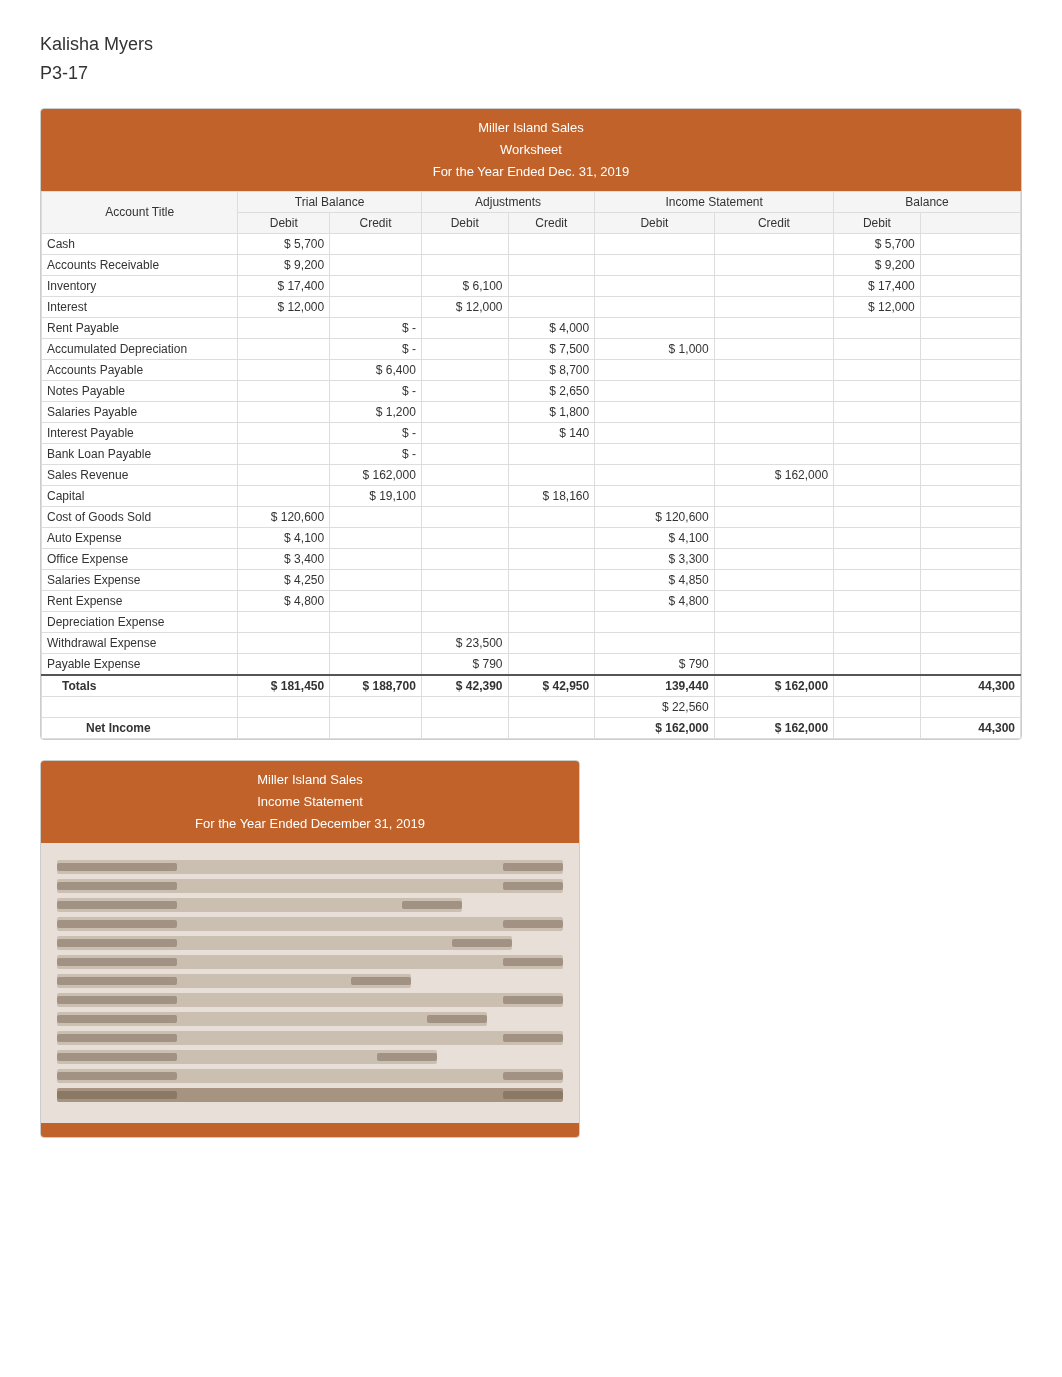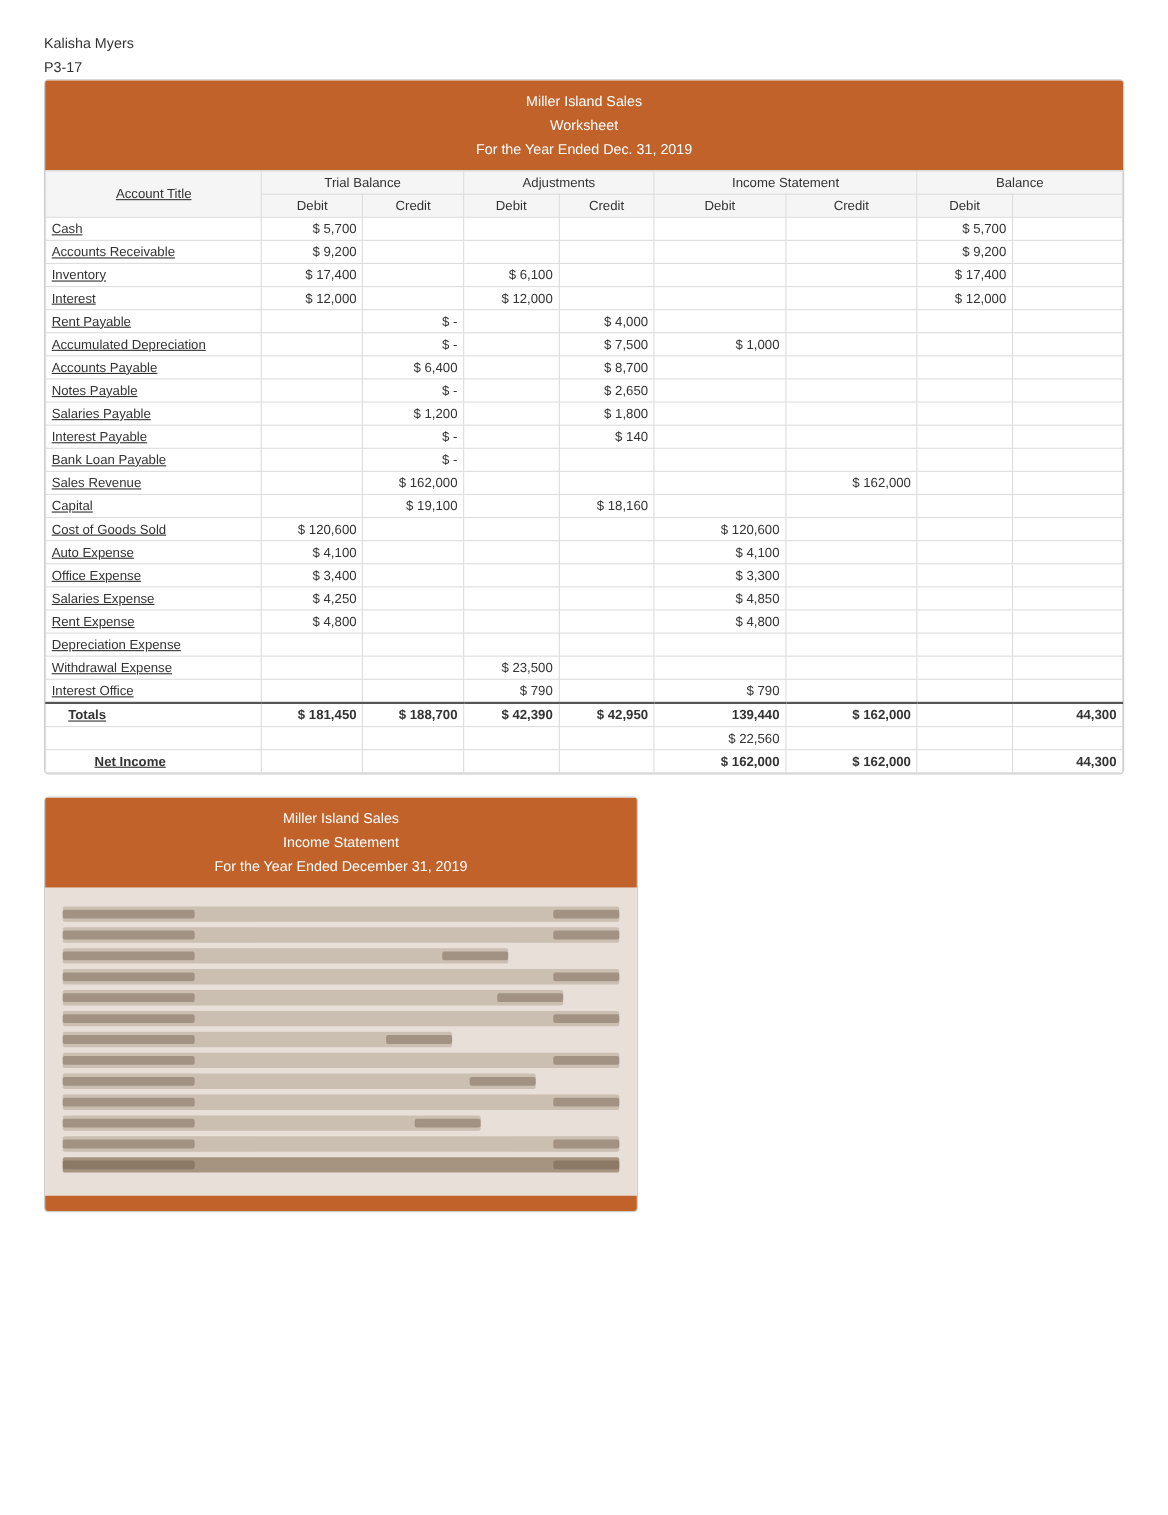--- a/index.html
+++ b/index.html
@@ -5,21 +5,22 @@
     * { box-sizing: border-box; margin: 0; padding: 0; }
     body {
       font-family: Arial, sans-serif;
       font-size: 13px;
       background: #fff;
       color: #333;
       padding: 30px 40px;
       width: 1062px;
     }
     .student-info {
-      font-size: 13px;
+      margin-bottom: 20px;
+      font-size: 18px;
       line-height: 1.6;
     }
     .worksheet-container {
       border: 1px solid #ccc;
       border-radius: 4px;
       overflow: hidden;
       margin-bottom: 20px;
     }
     .worksheet-header {
       background: #c0622a;
@@ -37,21 +38,21 @@
     table.worksheet th, table.worksheet td {
       border: 1px solid #ddd;
       padding: 3px 5px;
       white-space: nowrap;
     }
     table.worksheet th {
       background: #f5f5f5;
       text-align: center;
       font-weight: normal;
     }
-    .col-account { width: 170px; text-align: left; text-decoration: underline; }
+    .col-account { width: 170px; text-align: left; }
     .col-num { width: 75px; text-align: right; }
     .section-header {
       background: #f9f9f9;
       text-align: center;
       font-weight: bold;
       border-bottom: 1px solid #ccc;
     }
     .bold { font-weight: bold; }
     tr.totals td { border-top: 2px solid #555; font-weight: bold; padding-left: 20px; }
     tr.net-income td { font-weight: bold; padding-left: 44px; }
@@ -343,21 +344,21 @@
           <td class="col-num"></td>
           <td class="col-num"></td>
           <td class="col-num">$ 23,500</td>
           <td class="col-num"></td>
           <td class="col-num"></td>
           <td class="col-num"></td>
           <td class="col-num"></td>
           <td class="col-num"></td>
         </tr>
         <tr>
-          <td class="col-account">Interest Office</td>
+          <td class="col-account">Payable Expense</td>
           <td class="col-num"></td>
           <td class="col-num"></td>
           <td class="col-num">$ 790</td>
           <td class="col-num"></td>
           <td class="col-num">$ 790</td>
           <td class="col-num"></td>
           <td class="col-num"></td>
           <td class="col-num"></td>
         </tr>
         <tr class="totals">

